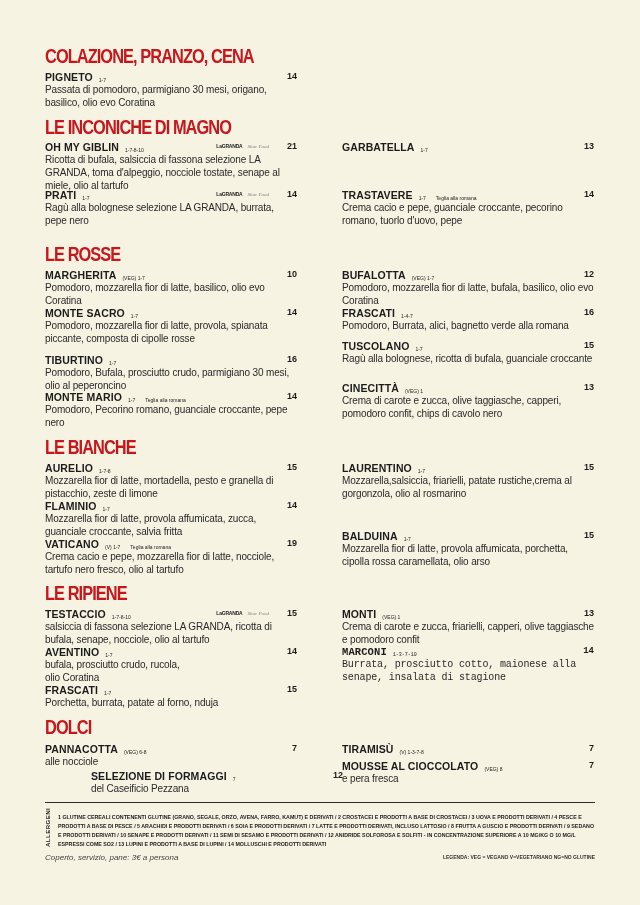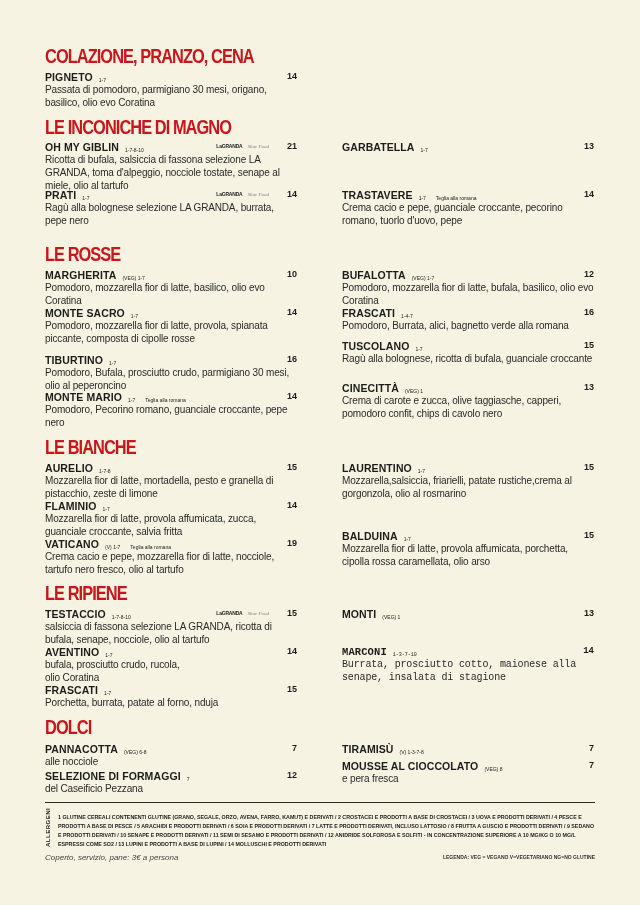--- a/index.html
+++ b/index.html
@@ -221,40 +221,41 @@
       <span class="price">15</span>
     </div>
   <div class="desc">Porchetta, burrata, patate al forno, nduja</div>
 </div>
 <div class="item col-r" style="top:608px;">
   <div class="head">
       <span class="name">MONTI</span>
       <span class="allergens">(VEG) 1</span>
       <span class="price">13</span>
     </div>
+  <div class="desc">Crema di carote e zucca, friarielli, capperi, olive taggiasche e pomodoro confit</div>
 </div>
 <div class="item col-r" style="top:646px;font-family:Liberation Mono, monospace;">
   <div class="head">
       <span class="name">MARCONI</span>
       <span class="allergens">1-3-7-10</span>
       <span class="price">14</span>
     </div>
   <div class="desc">Burrata, prosciutto cotto, maionese alla senape, insalata di stagione</div>
 </div>
 
 <div class="section-title" style="top:716px;">DOLCI</div>
 <div class="item col-l" style="top:743px;">
   <div class="head">
       <span class="name">PANNACOTTA</span>
       <span class="allergens">(VEG) 6-8</span>
       <span class="price">7</span>
     </div>
   <div class="desc">alle nocciole</div>
 </div>
-<div class="item col-l" style="top:770px;">
+<div class="item col-l" style="top:770px;margin-left:46px;">
   <div class="head">
       <span class="name">SELEZIONE DI FORMAGGI</span>
       <span class="allergens">7</span>
       <span class="price">12</span>
     </div>
   <div class="desc">del Caseificio Pezzana</div>
 </div>
 <div class="item col-r" style="top:743px;">
   <div class="head">
       <span class="name">TIRAMISÙ</span>

